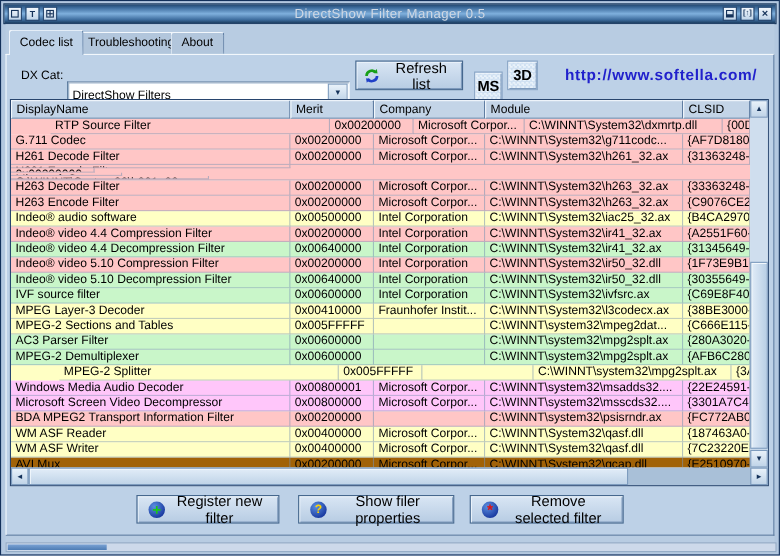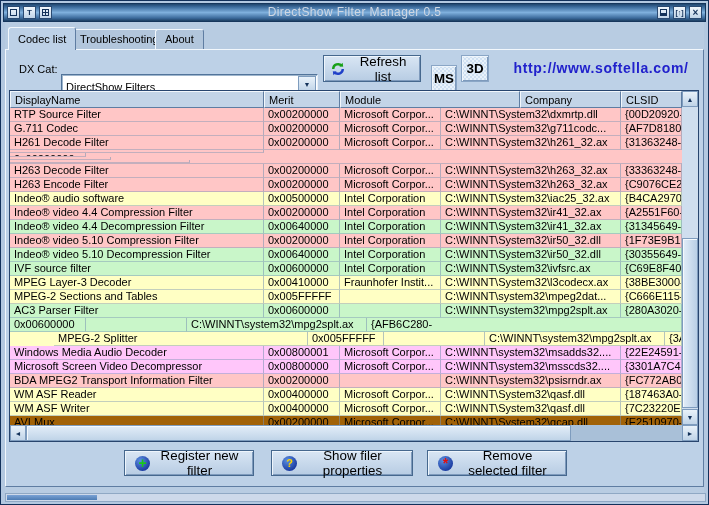--- a/index.html
+++ b/index.html
@@ -207,27 +207,27 @@
 
       <button class="push btn-ms">MS</button>
       <button class="push btn-3d">3D</button>
 
       <a class="url" href="#">http://www.softella.com/</a>
 
       <div class="grid">
         <div class="thead">
           <div class="th w-name">DisplayName</div>
           <div class="th w-merit">Merit</div>
+          <div class="th w-company">Company</div>
           <div class="th w-module">Module</div>
-          <div class="th w-company">Company</div>
           <div class="th w-clsid">CLSID</div>
         </div>
 
         <div class="tbody">
-            <div class="trow" style="background: rgb(255, 198, 198);">
+            <div class="trow" style="background: rgb(255, 198, 198); padding-left: 36px;">
               <div class="cell w-name">RTP Source Filter</div>
               <div class="cell w-merit">0x00200000</div>
               <div class="cell w-company">Microsoft Corpor...</div>
               <div class="cell w-module">C:\WINNT\System32\dxmrtp.dll</div>
               <div class="cell w-clsid">{00D20920-</div>
             </div>
             <div class="trow" style="background: rgb(255, 198, 198); align-items: center;">
               <div class="cell w-name">G.711 Codec</div>
               <div class="cell w-merit">0x00200000</div>
               <div class="cell w-company">Microsoft Corpor...</div>
@@ -319,20 +319,21 @@
               <div class="cell w-clsid">{C666E115-</div>
             </div>
             <div class="trow" style="background: rgb(201, 246, 201);">
               <div class="cell w-name">AC3 Parser Filter</div>
               <div class="cell w-merit">0x00600000</div>
               <div class="cell w-company"></div>
               <div class="cell w-module">C:\WINNT\system32\mpg2splt.ax</div>
               <div class="cell w-clsid">{280A3020-</div>
             </div>
             <div class="trow" style="background: rgb(201, 246, 201);">
+              <div class="cell w-name">MPEG-2 Demultiplexer</div>
               <div class="cell w-merit">0x00600000</div>
               <div class="cell w-company"></div>
               <div class="cell w-module">C:\WINNT\system32\mpg2splt.ax</div>
               <div class="cell w-clsid">{AFB6C280-</div>
             </div>
             <div class="trow" style="background: rgb(255, 255, 196); padding-left: 44px;">
               <div class="cell w-name">MPEG-2 Splitter</div>
               <div class="cell w-merit">0x005FFFFF</div>
               <div class="cell w-company"></div>
               <div class="cell w-module">C:\WINNT\system32\mpg2splt.ax</div>

